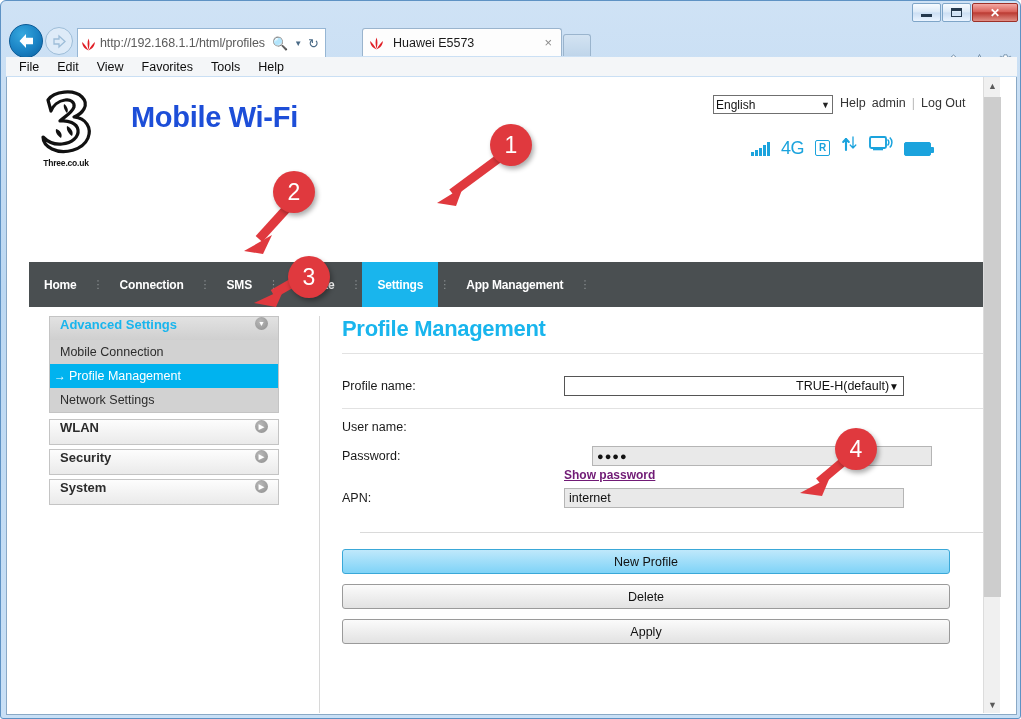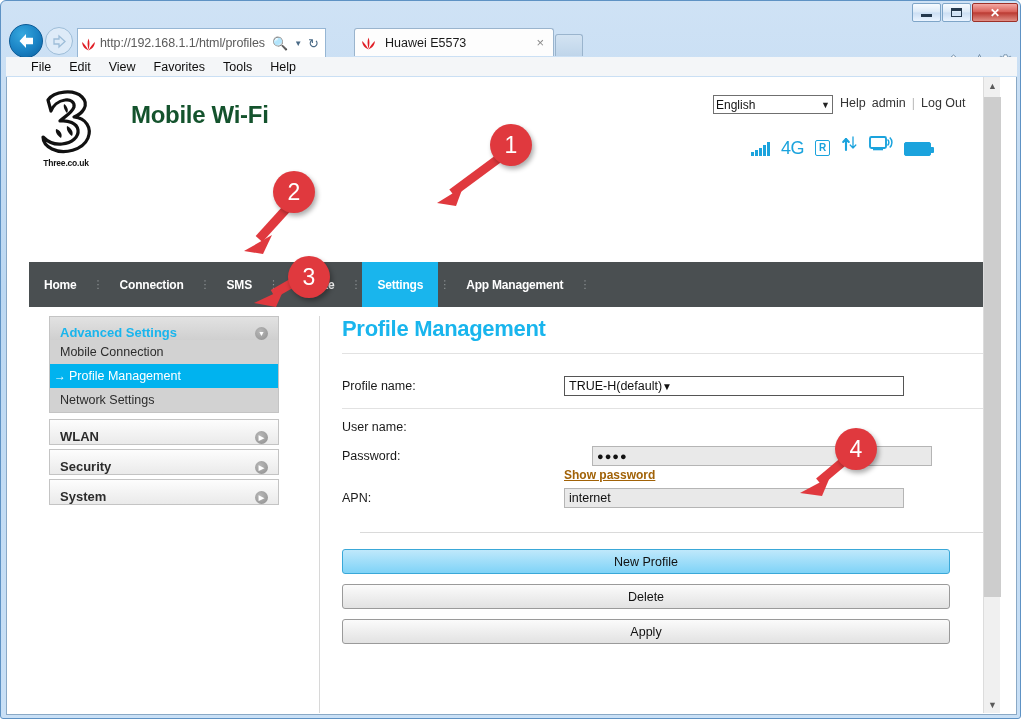--- a/index.html
+++ b/index.html
@@ -60,41 +60,41 @@
     display:flex; align-items:center; padding:0 3px; overflow:hidden;
   }
   .huawei-logo {
     width:15px; height:13px; flex:0 0 15px; position:relative; margin-right:4px;
   }
   #urltext {
     font-size:12.5px; color:#5b5b5b; white-space:nowrap; overflow:hidden;
     flex:1 1 auto; letter-spacing:-0.1px;
   }
   .urlicon { flex:0 0 auto; color:#4a6a86; font-size:13px; padding:0 3px; }
-  #tabstrip { position:absolute; left:340px; top:5px; display:flex; align-items:flex-end;padding-left:13px; }
+  #tabstrip { position:absolute; left:348px; top:5px; display:flex; align-items:flex-end;padding-left:13px; }
   #tab1 {
     width:200px; height:28px; background:#fdfdfd;
     border:1px solid #9ab4cd; border-bottom:none;
     display:flex; align-items:center; padding:0 6px;
     border-radius:3px 3px 0 0;
   }
   #tab1 .tabtitle { font-size:12.5px; color:#1a1a1a; margin-left:5px; flex:1 1 auto; white-space:nowrap; }
   #tabclose { color:#8a8a8a; font-size:13px; padding:0 3px; }
   #newtab {
     width:28px; height:22px; margin-left:1px;
     background:linear-gradient(180deg,#d3e3f2,#bfd5ea);
     border:1px solid #9ab4cd; border-bottom:none; border-radius:3px 3px 0 0;
   }
   #toolicons { position:absolute; right:8px; top:30px; display:flex; gap:9px; color:#53718e; }
   #toolicons > span { display:block; width:17px; height:17px; }
 
   
   #menubar {
     position:absolute; left:5px; top:56px; width:1011px; height:19px;
-    display:flex; align-items:center; padding-left:16px; gap:0;
+    display:flex; align-items:center; padding-left:4px; gap:0;
     background:#f4f6f8;
   }
   #menubar span { font-size:12.5px; color:#0d0d0d; padding:0 9px; }
 
   
   #viewport {
     position:absolute; left:5px; top:76px; width:1011px; height:638px;
     background:#fff; border:1px solid #8aa9c6; border-top:none;
     overflow:hidden;
   }
@@ -116,21 +116,21 @@
   
   #header { position:absolute; left:0; top:0; width:976px; height:108px; }
   #logo {
     position:absolute; left:14px; top:10px; width:90px; height:88px;
     display:flex; flex-direction:column; align-items:center; justify-content:flex-start;
   }
   #logo svg { display:block; }
   #logo .logotext { font-size:8.5px; font-weight:bold; color:#111; letter-spacing:-0.2px; margin-top:1px;}
   #brandtitle {
     position:absolute; left:124px; top:24px;
-    font-size:24px; font-weight:bold; color:#14532d; letter-spacing:-0.3px;
+    font-size:29px; font-weight:bold; color:#1d4ed8; letter-spacing:-0.3px;
   }
   #langsel {
     position:absolute; left:706px; top:18px; width:120px; height:19px;
     border:1px solid #6f6f6f; background:#fff;
     font-size:12px; color:#111; padding:0 2px;
     display:flex; align-items:center; justify-content:space-between;
   }
   #langsel .caret { font-size:9px; color:#222; }
   #hdrlinks {
     position:absolute; left:833px; top:19px;
@@ -168,21 +168,21 @@
     font-size:12px; font-weight:bold; color:#fff; letter-spacing:-0.2px;
   }
   .navitem.active { background:#19b5ed; }
   .navsep { color:#8d9294; font-size:11px; letter-spacing:0; padding:0 1px; }
 
   
   #sidebar { position:absolute; left:42px; top:239px; width:230px; }
   .grp {
     height:24px; border:1px solid #c4c4c4;
     background:linear-gradient(180deg,#fdfdfd 0%,#eaeaea 100%);
-    display:flex; align-items:flex-end; padding:0 10px;
+    display:flex; align-items:flex-start; padding:0 10px;
     font-size:13px; font-weight:bold; color:#2c2c2c;
     justify-content:space-between; margin-bottom:4px;gap:48px;
   }
   .grp.open {
     background:linear-gradient(180deg,#e2e2e2 0%,#cfcfcf 100%);
     color:#19b5ed; margin-bottom:0; border-bottom:none;
   }
   .arrowbtn {
     width:13px; height:13px; border-radius:50%;
     background:radial-gradient(circle at 40% 35%, #b8b8b8, #8e8e8e);
@@ -201,32 +201,32 @@
 
   
   #main { position:absolute; left:335px; top:239px; width:641px; }
   #pagetitle { font-size:22px; font-weight:bold; color:#19b5ed; letter-spacing:-0.3px; }
   #titlerule { margin-top:11px; height:1px; background:#e2e2e2; width:641px; }
   .formrow { display:flex; align-items:center; margin-top:14px; }
   .flabel { width:222px; font-size:12.5px; color:#1a1a1a; }
   .fselect {
     width:340px; height:20px; border:1px solid #555; background:#fff;
     font-size:12.5px; color:#111; padding:4px 4px;
-    display:flex; align-items:center; justify-content:flex-start;
+    display:flex; align-items:center; justify-content:flex-end;
   }
   .fselect .caret { font-size:10px; color:#111; }
   .finput {
     width:340px; height:20px; border:1px solid #b5b5b5; background:#e9e9e9;
     font-size:12.5px; color:#111; padding:0 4px; display:flex; align-items:center;
   }
   .dots { letter-spacing:1px; font-size:11px; color:#111; }
   #rowrule { margin-top:12px; height:1px; background:#e2e2e2; width:641px; }
   #showpw {
     margin-left:222px; margin-top:2px;
-    font-size:12px; color:#a16207; text-decoration:underline; font-weight:bold;
+    font-size:12px; color:#701a75; text-decoration:underline; font-weight:bold;
   }
   #btnrule { margin-top:24px; height:1px; background:#dadada; width:630px; margin-left:18px; }
   #buttons { display:flex; justify-content:flex-end; gap:10px; margin-top:16px; width:608px;flex-direction:column; }
   .btn {
     height:25px; min-width:84px; padding:0 14px;
     border:1px solid #9a9a9a; border-radius:3px;
     background:linear-gradient(180deg,#fbfbfb 0%,#e2e2e2 100%);
     font-size:12.5px; color:#111;
     display:flex; align-items:center; justify-content:center;
   }

